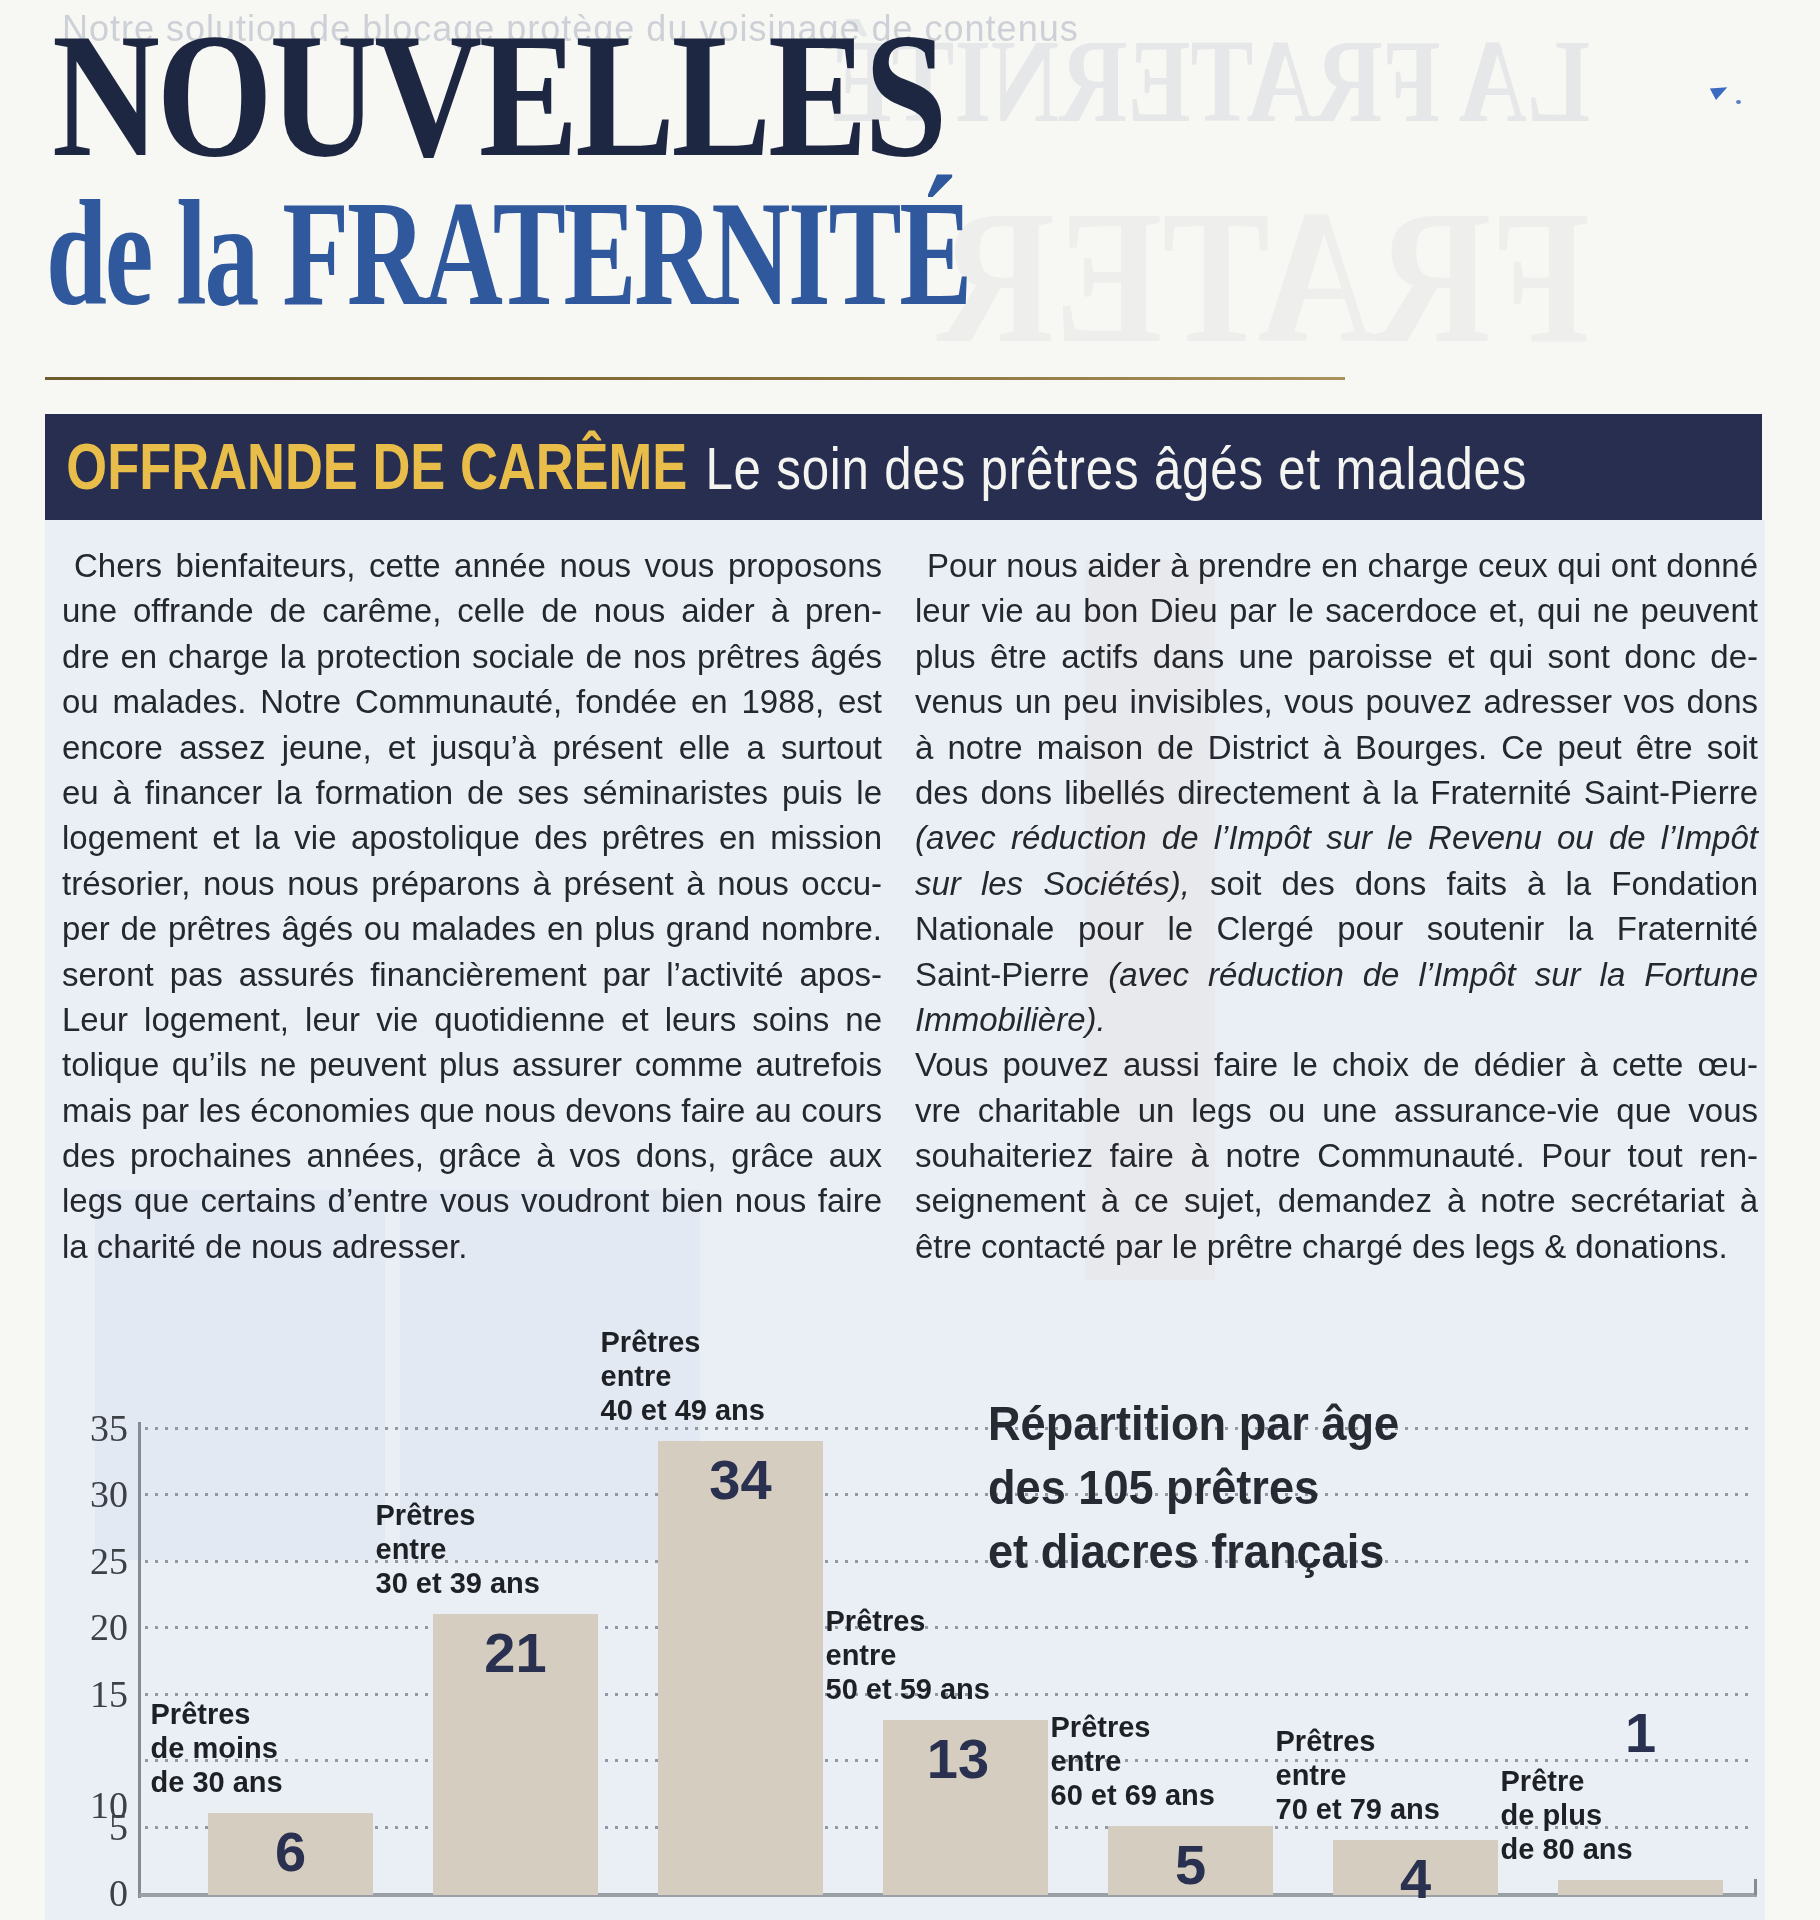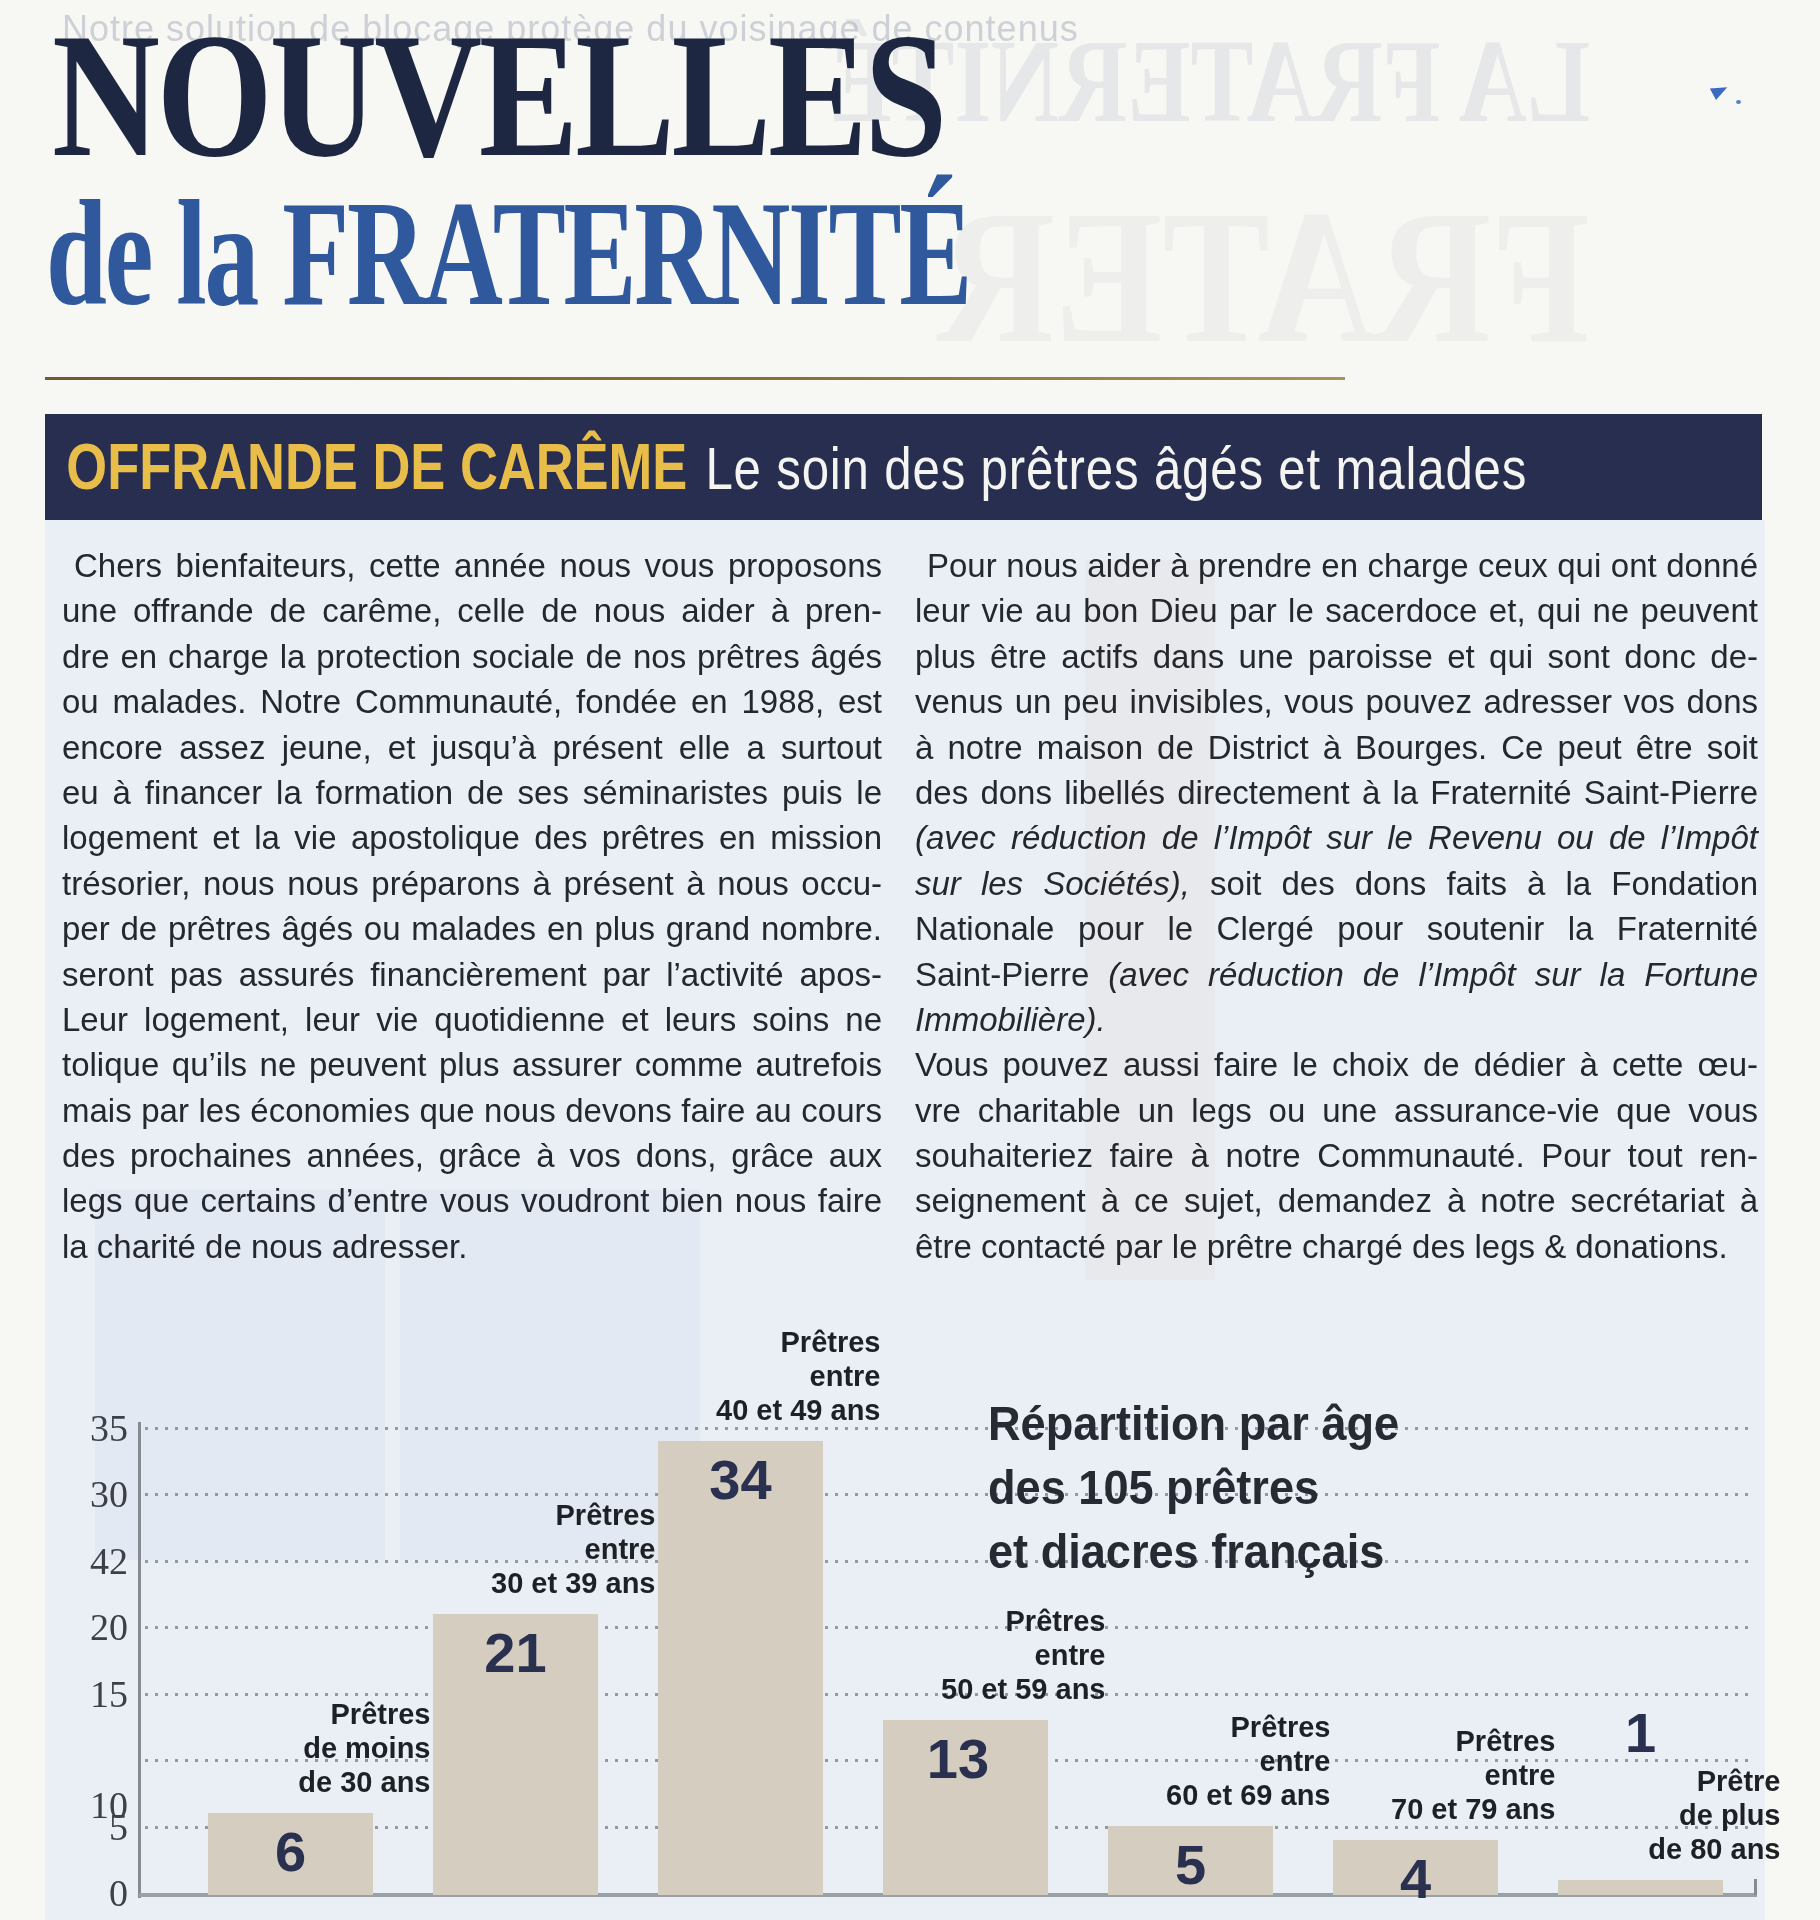--- a/index.html
+++ b/index.html
@@ -50,21 +50,21 @@
   
   .gridline{position:absolute;height:3px;
             background:repeating-linear-gradient(to right,rgba(118,124,132,.75) 0 3px,transparent 3px 10px);}
   .ytick{position:absolute;left:44px;width:84px;text-align:right;font-family:"Liberation Serif",serif;
          font-size:38px;color:#3d4147;line-height:40px;}
   #y-axis{position:absolute;left:138px;width:3px;background:#868b92;}
   #x-axis{position:absolute;height:4px;background:#9aa0a6;}
   #axis-end-tick{position:absolute;width:3px;height:16px;background:#868b92;}
   .bar{position:absolute;background:#d5cdbf;}
   .bar-value{position:absolute;text-align:center;font-weight:bold;font-size:56px;color:#2a3150;}
-  .bar-label{position:absolute;text-align:right;font-weight:bold;font-size:29px;line-height:34px;color:#1d2126;}
+  .bar-label{position:absolute;text-align:left;font-weight:bold;font-size:29px;line-height:34px;color:#1d2126;}
   #chart-title{position:absolute;left:988px;top:1392px;transform:scaleX(0.94);transform-origin:left top;}
   .chart-title-line{font-weight:bold;font-size:48px;line-height:64px;color:#262b33;white-space:nowrap;}
 </style>
 </head>
 <body>
 
 <div id="page">
 
   <div class="ghost-line">Notre solution de blocage protège du voisinage de contenus</div>
   <div class="ghost-mirror" id="ghost-mirror-1">LA FRATERNITÉ</div>
@@ -131,21 +131,21 @@
       <div class="gridline" style="left: 145px; width: 1607px; top: 1693px;"></div>
       <div class="gridline" style="left: 145px; width: 1607px; top: 1626px;"></div>
       <div class="gridline" style="left: 145px; width: 1607px; top: 1560px;"></div>
       <div class="gridline" style="left: 145px; width: 1607px; top: 1493px;"></div>
       <div class="gridline" style="left: 145px; width: 1607px; top: 1427px;"></div>
       <div class="ytick" style="top: 1873px;">0</div>
       <div class="ytick" style="top: 1807px;">5</div>
       <div class="ytick" style="top: 1740px; margin-top: 45px;">10</div>
       <div class="ytick" style="top: 1674px;">15</div>
       <div class="ytick" style="top: 1607px;">20</div>
-      <div class="ytick" style="top: 1541px;">42</div>
+      <div class="ytick" style="top: 1541px;">25</div>
       <div class="ytick" style="top: 1474px;">30</div>
       <div class="ytick" style="top: 1408px;">35</div>
       <div id="y-axis" style="top: 1422px; height: 476px;"></div>
       <div id="x-axis" style="left: 139px; top: 1893px; width: 1618px;"></div>
       <div id="axis-end-tick" style="left: 1754px; top: 1879px;"></div>
       <div class="bar" style="left: 208px; width: 165px; top: 1813px; height: 82px; background: rgb(213, 205, 191);"></div>
       <div class="bar-label" style="left: 150.5px; width: 280px; top: 1697px;">
         <div>Prêtres</div>
         <div>de moins</div>
         <div>de 30 ans</div>

